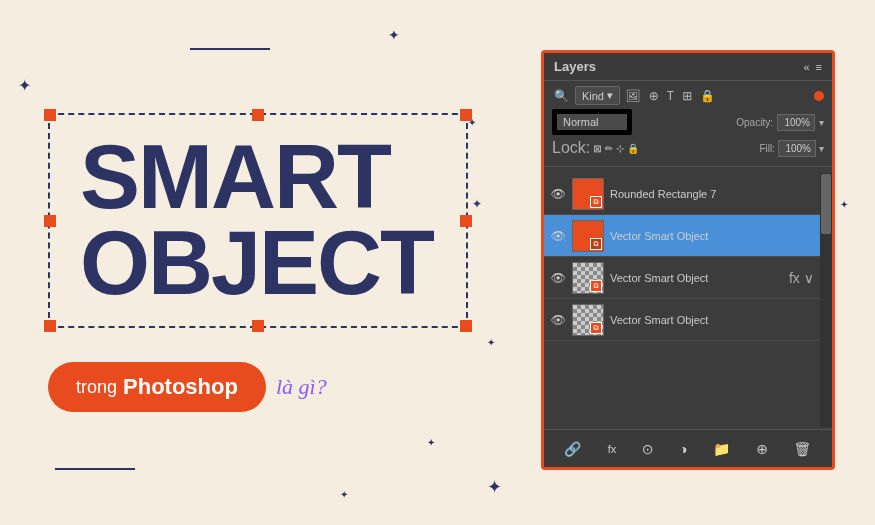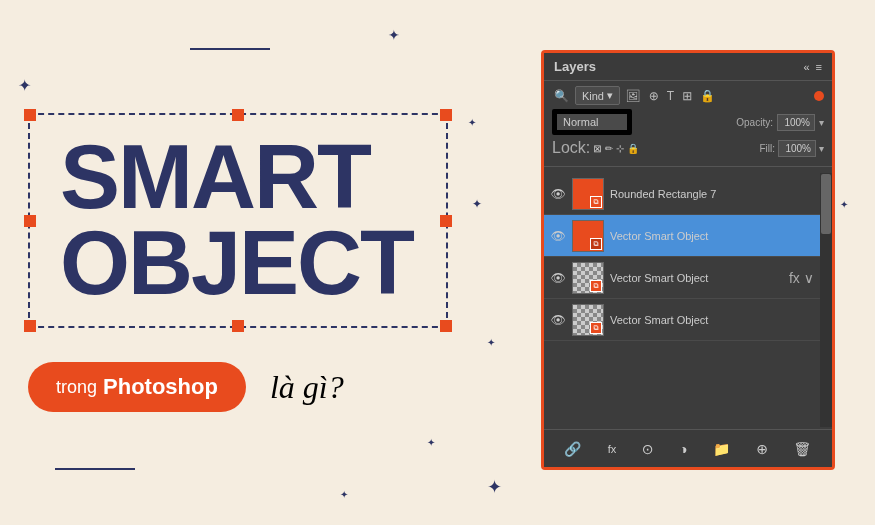--- a/index.html
+++ b/index.html
@@ -8,21 +8,21 @@
       height: 525px;
       background-color: #f5ede0;
       font-family: Arial, sans-serif;
       overflow: hidden;
       position: relative;
     }
 
     
     .left-section {
       position: absolute;
-      left: 28px;
+      left: 48px;
       top: 0;
       width: 460px;
       height: 525px;
       display: flex;
       flex-direction: column;
       justify-content: center;
       align-items: flex-start;
     }
 
     .selection-box {
@@ -56,21 +56,21 @@
       color: #2d3464;
       line-height: 0.95;
       text-transform: uppercase;
       letter-spacing: -2px;
       font-family: 'Arial Black', Arial, sans-serif;
     }
 
     .bottom-row {
       display: flex;
       align-items: center;
-      gap: 24px;
+      gap: 10px;
       margin-top: 14px;
     }
 
     .photoshop-btn {
       background: #e84b1e;
       border-radius: 30px;
       padding: 12px 28px;
       display: flex;
       align-items: center;
       gap: 6px;
@@ -80,22 +80,22 @@
       font-size: 18px;
       font-weight: 400;
     }
     .btn-bold {
       color: white;
       font-size: 22px;
       font-weight: 900;
     }
 
     .la-gi {
-      font-size: 32px;
-      color: #000000;
+      font-size: 22px;
+      color: #8b5cf6;
       font-style: italic;
       font-family: 'Times New Roman', serif;
     }
 
     
     .right-section {
       position: absolute;
       right: 40px;
       top: 50px;
       width: 300px;

